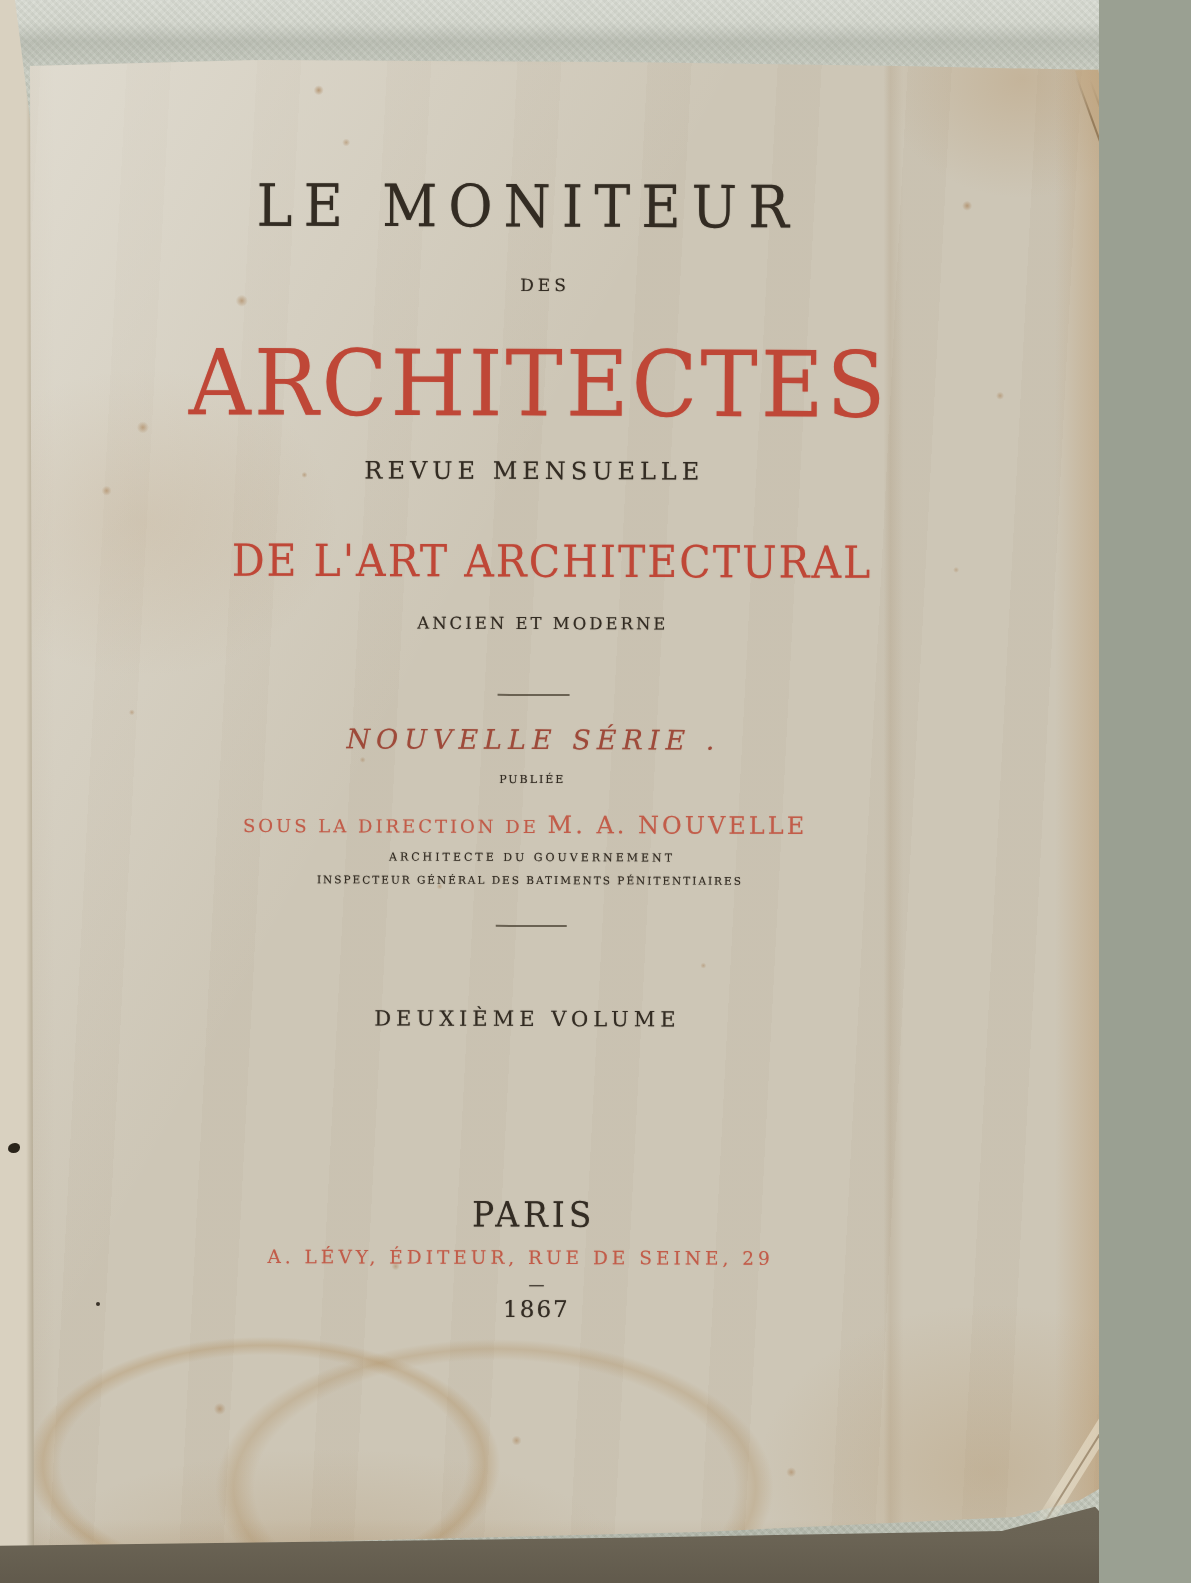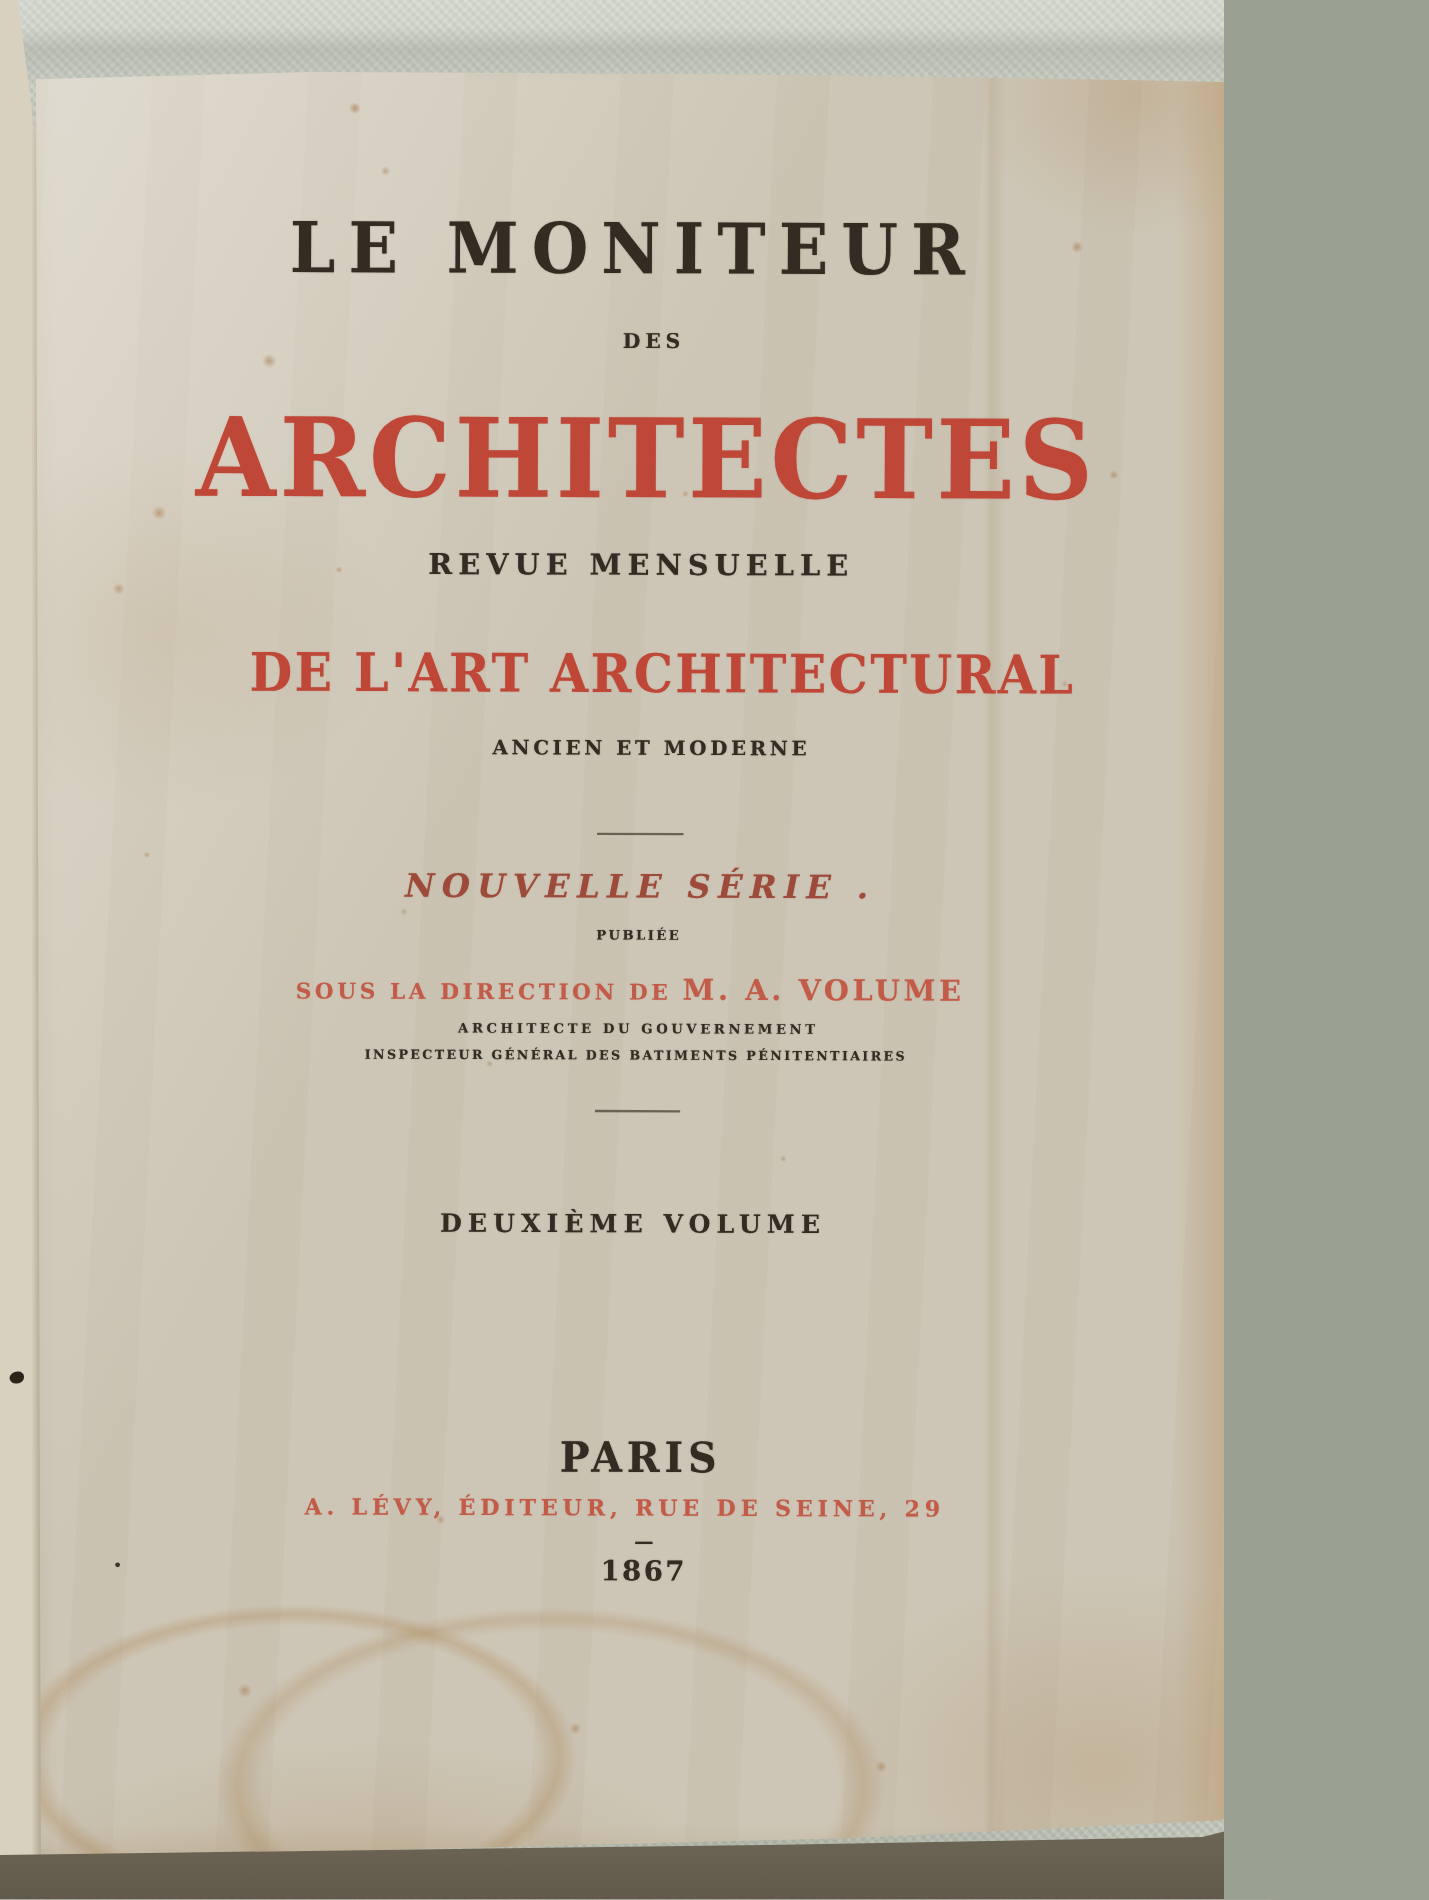--- a/index.html
+++ b/index.html
@@ -1,21 +1,20 @@
 <!DOCTYPE html>
 <html><head>
 <meta charset="utf-8">
 <style>
   html,body{margin:0;padding:0;background:#9aa092;}
   .photo{
     position:relative;
-    width:1020px;height:1583px;
+    width:1099px;height:1583px;
     overflow:hidden;
     font-family:"DejaVu Serif","Liberation Serif",serif;
-    font-weight:bold;
   }
 
   
   .fabric{
     position:absolute;inset:0;
     background-color:#c5c9bd;
     background-image:
       radial-gradient(ellipse 120px 520px at 97% 72%, rgba(90,96,84,0.50), rgba(90,96,84,0) 75%),
       radial-gradient(ellipse 600px 420px at 100% 28%, rgba(140,146,132,0.35), rgba(140,146,132,0) 72%),
       radial-gradient(ellipse 700px 300px at 60% 100%, rgba(120,126,112,0.30), rgba(120,126,112,0) 70%),
@@ -190,21 +189,21 @@
 
     <div class="rule rule-1"></div>
 
     <div class="line red-dk t-serie">NOUVELLE SÉRIE .</div>
 
     <div class="line ink t-publiee">PUBLIÉE</div>
 
     <div class="line red-faded t-direction">
       <span>SOUS LA DIRECTION DE</span>
       <span> </span>
-      <span class="director">M. A. VOLUME</span>
+      <span class="director">M. A. NOUVELLE</span>
     </div>
 
     <div class="line ink t-dir1">ARCHITECTE DU GOUVERNEMENT</div>
 
     <div class="line ink t-dir2">INSPECTEUR GÉNÉRAL DES BATIMENTS PÉNITENTIAIRES</div>
 
     <div class="rule rule-2"></div>
 
     <div class="line ink t-volume">DEUXIÈME VOLUME</div>
 

